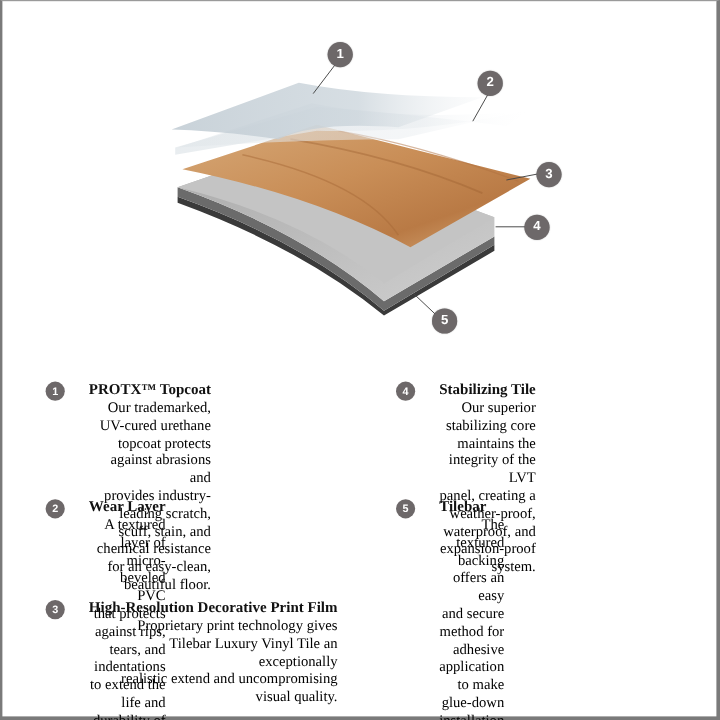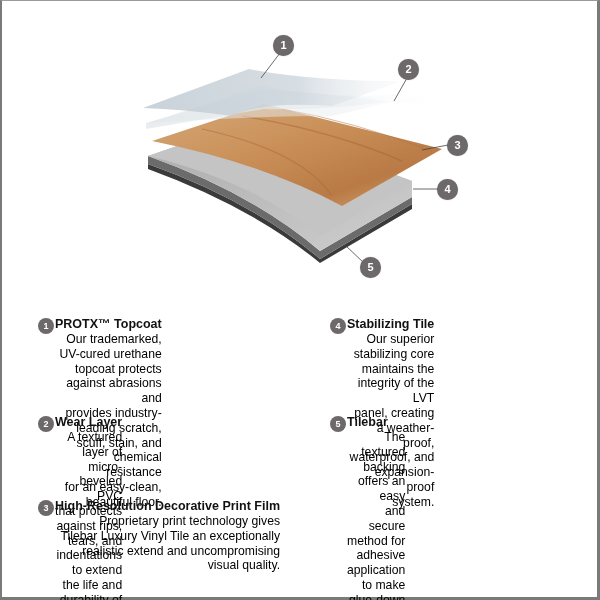--- a/index.html
+++ b/index.html
@@ -3,21 +3,21 @@
 <meta charset="utf-8">
 <style>
   html, body { margin: 0; padding: 0; }
   body { width: 600px; height: 600px; background: #ffffff; position: relative; overflow: hidden; font-family: "Liberation Sans", sans-serif; }
   .frame { position: absolute; left: 0; top: 0; width: 600px; height: 600px; box-sizing: border-box; border-left: 2px solid #7a7a7a; border-right: 3px solid #7a7a7a; border-bottom: 3px solid #7a7a7a; border-top: 1px solid #9a9a9a; background: #fff; }
   .diagram { position: absolute; left: 0; top: 0; width: 600px; height: 300px; }
   .callout { position: absolute; width: 21px; height: 21px; border-radius: 50%; background: #6d6869; color: #fff; font-weight: bold; font-size: 11px; line-height: 21px; text-align: center; box-shadow: 0 0 1px rgba(0,0,0,0.4); }
   .legend { position: absolute; top: 316px; left: 0; width: 600px; }
   .item { position: absolute; }
   .badge { position: absolute; left: 0; top: 1px; width: 16px; height: 16px; border-radius: 50%; background: #6d6869; color: #fff; font-size: 9px; font-weight: bold; text-align: center; line-height: 16px; }
-  .item-body { position: absolute; left: 17px; top: 0; }
+  .item-body { position: absolute; left: 36px; top: 0; font-family: Liberation Serif, serif; }
   .item-title { font-weight: bold; font-size: 12.5px; color: #111; line-height: 15px; white-space: nowrap; }
   .item-desc { font-size: 12.2px; color: #000000; line-height: 14.8px; white-space: pre-line; text-align: right; }
 </style>
 </head>
 <body>
 
 <div class="frame">
 
   <div class="diagram">
     <svg width="600" height="300" viewBox="0 0 600 300">

